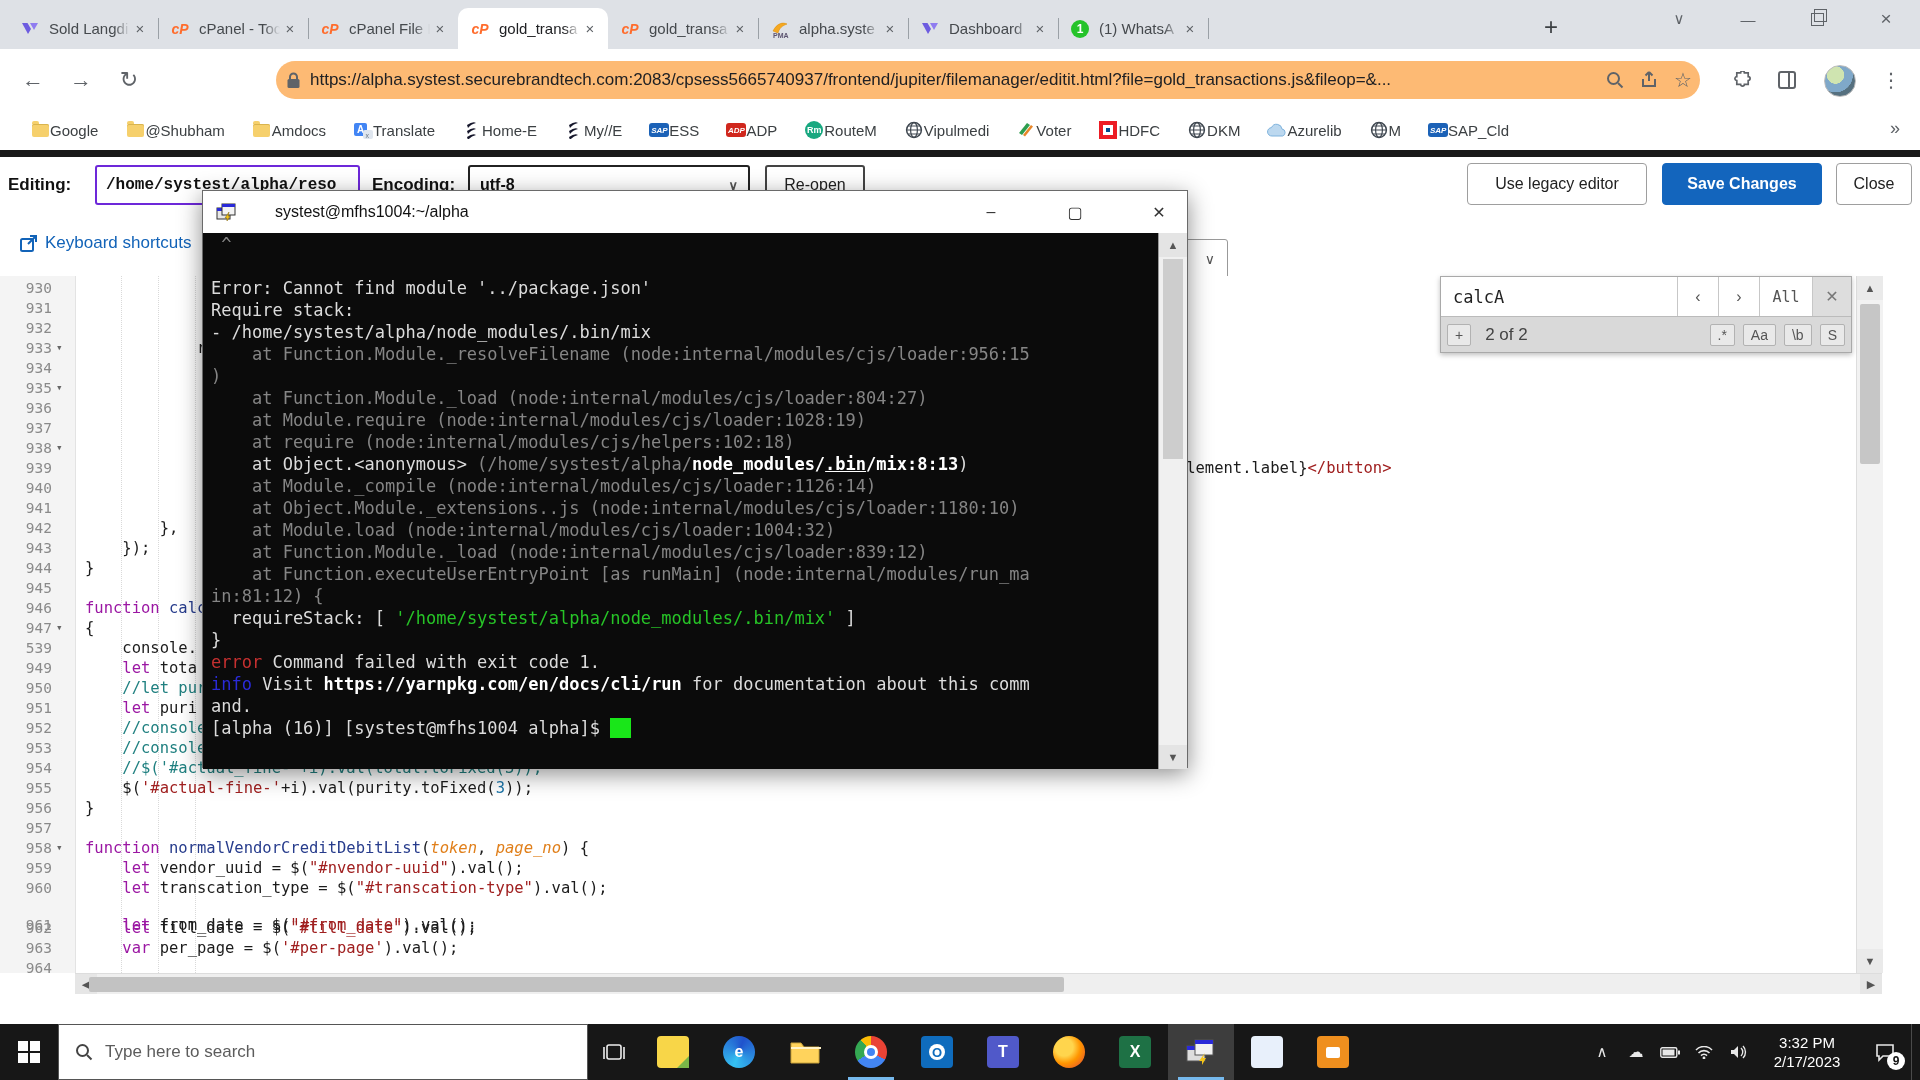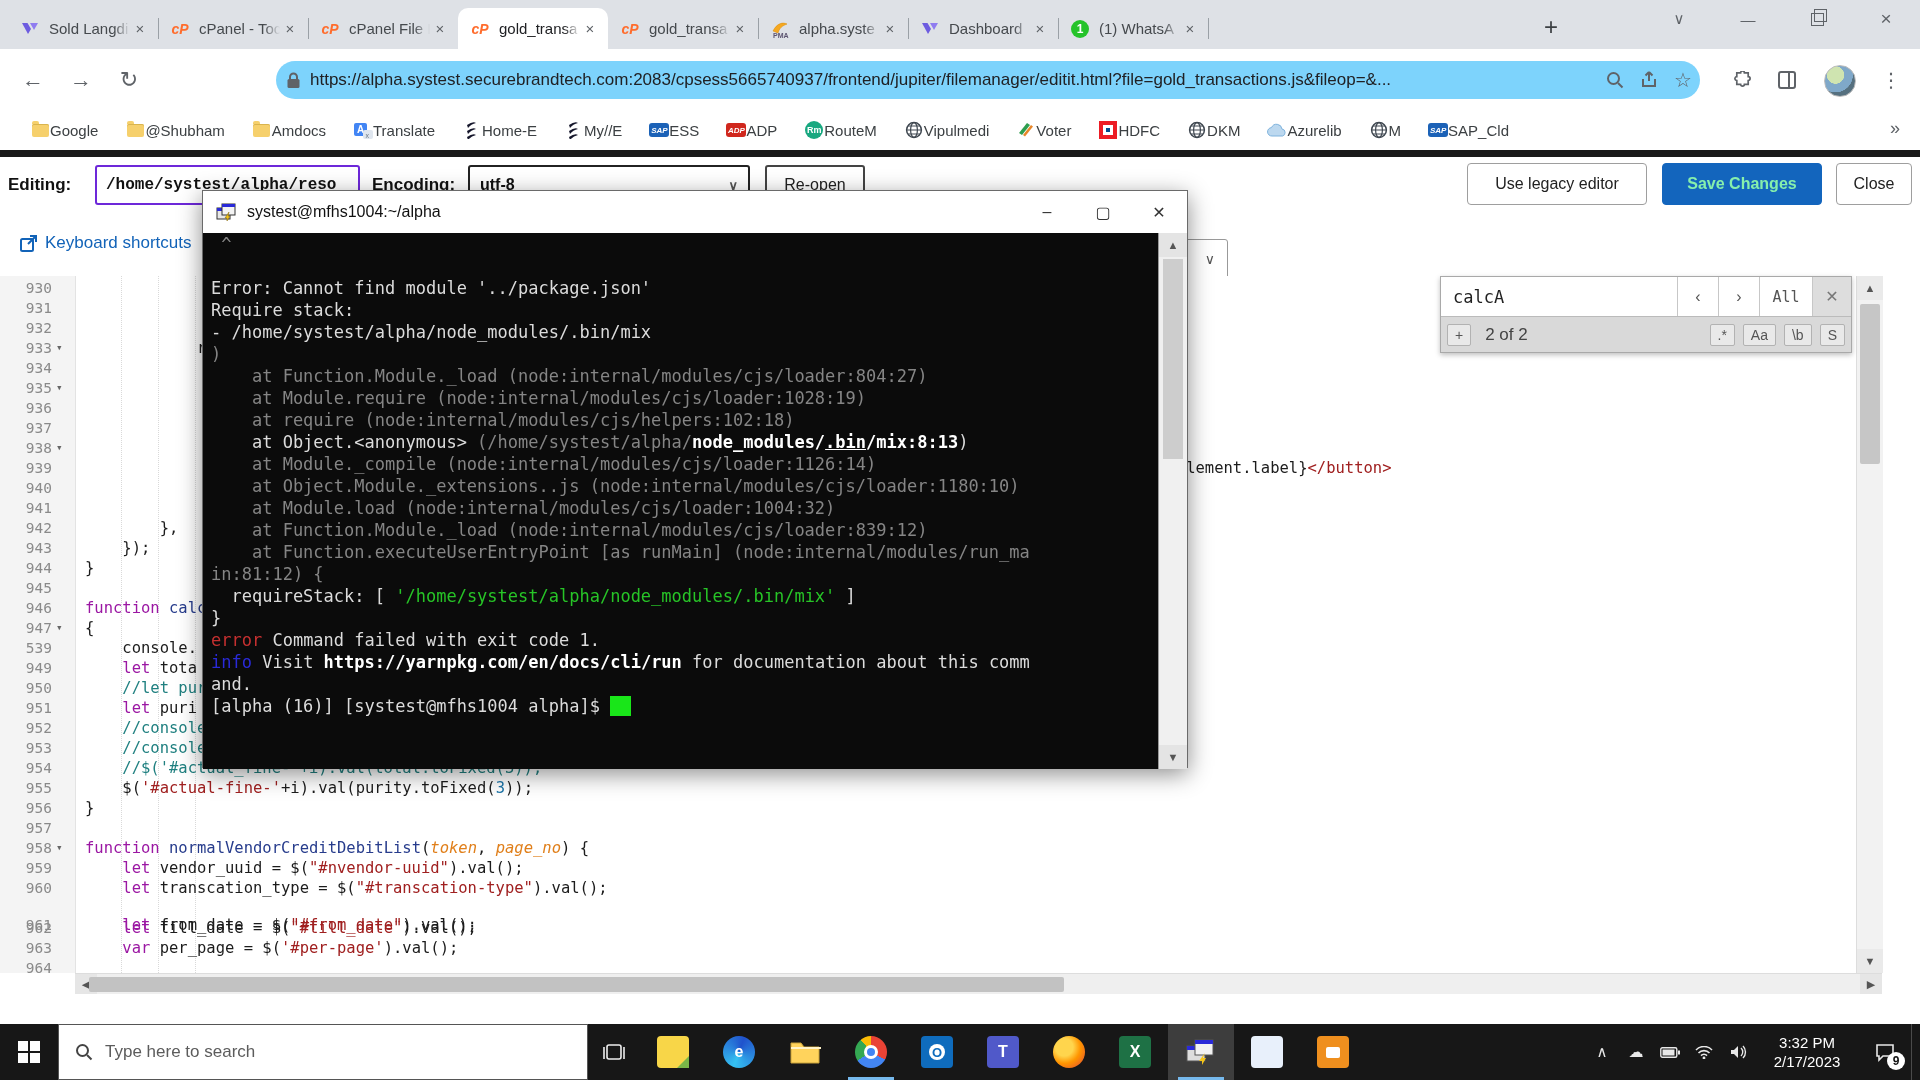--- a/index.html
+++ b/index.html
@@ -17,21 +17,21 @@
   .tab .cls{width:20px;height:20px;border-radius:50%;display:flex;align-items:center;justify-content:center;
     color:#5f6368;font-size:15px;flex:0 0 20px;}
   .newtab{position:absolute;left:1536px;top:12px;width:30px;height:30px;color:#3c4043;font-size:24px;
     display:flex;align-items:center;justify-content:center;}
   .winctl{position:absolute;top:0;height:38px;width:58px;display:flex;align-items:center;justify-content:center;color:#5f6368;font-size:15px;}
   .restore-glyph{width:11px;height:11px;border:1.5px solid #5f6368;position:relative;background:#dee1e6;}
   .restore-glyph:before{content:"";position:absolute;left:2px;top:-5px;width:11px;height:11px;border:1.5px solid #5f6368;}
   .navbar{position:absolute;left:0;top:49px;width:1920px;height:61px;background:#fff;}
   .navbtn{position:absolute;top:12px;width:38px;height:38px;display:flex;align-items:center;justify-content:center;
     font-size:22px;color:#5f6368;border-radius:50%;}
-  .omnibox{position:absolute;left:276px;top:12px;width:1424px;height:38px;background:#7dd3fc;border-radius:19px;
+  .omnibox{position:absolute;left:276px;top:12px;width:1424px;height:38px;background:#fdba74;border-radius:19px;
     display:flex;align-items:center;}
   .omni-url{font-size:17px;color:#202124;white-space:nowrap;overflow:hidden;flex:1;}
   .omni-ic{width:34px;height:34px;display:flex;align-items:center;justify-content:center;color:#5f6368;flex:0 0 34px;}
   .toolic{position:absolute;top:14px;width:34px;height:34px;display:flex;align-items:center;justify-content:center;color:#5f6368;}
   .avatar{position:absolute;left:1824px;top:16px;width:30px;height:30px;border-radius:50%;
     background:radial-gradient(circle at 35% 30%,#cfe4b0 0 30%,#7fa8c9 31% 60%,#56707f 61%);border:1px solid #bbb;}
   .bookmarks{position:absolute;left:0;top:110px;width:1920px;height:40px;background:#fff;display:flex;align-items:center;
     padding-left:30px;box-sizing:border-box;gap:27px;font-size:15px;color:#3c4043;}
   .bm{display:flex;align-items:center;white-space:nowrap;}
   .bm .bi{width:20px;height:20px;display:flex;align-items:center;justify-content:center;}
@@ -45,21 +45,21 @@
   .edtoolbar{position:absolute;left:0;top:157px;width:1920px;height:58px;background:#fff;}
   .lbl{font-weight:bold;color:#111;font-size:17px;}
   .path-input{position:absolute;left:95px;top:8px;width:265px;height:40px;border:2px solid #6d28d9;border-radius:3px;
     font-size:16px;font-weight:bold;padding:0 9px;box-sizing:border-box;font-family:Liberation Mono, monospace;color:#111;}
   .enc-select{position:absolute;left:468px;top:8px;width:282px;height:40px;border:2px solid #222;border-radius:3px;background:#fff;
     font-size:16px;font-weight:bold;display:flex;align-items:center;padding:0 10px;box-sizing:border-box;color:#111;justify-content:space-between;}
   .btn{border:1px solid #9e9e9e;background:#fff;border-radius:4px;font-size:16px;color:#222;
     display:flex;align-items:center;justify-content:center;box-sizing:border-box;}
   .reopen{position:absolute;left:765px;top:8px;width:100px;height:40px;border:2px solid #444;border-radius:3px;}
   .legacy{position:absolute;left:1467px;top:6px;width:180px;height:42px;}
-  .savech{position:absolute;left:1662px;top:6px;width:160px;height:42px;background:#1365bd;border-color:#1365bd;color:#86efac;font-weight:bold;}
+  .savech{position:absolute;left:1662px;top:6px;width:160px;height:42px;background:#1365bd;border-color:#1365bd;color:#ffffff;font-weight:bold;}
   .closeb{position:absolute;left:1836px;top:6px;width:76px;height:42px;}
   .subbar{position:absolute;left:0;top:215px;width:1920px;height:61px;background:#fff;}
   .kblink{position:absolute;left:20px;top:18px;color:#1263b8;font-size:17px;display:flex;gap:8px;align-items:center;white-space:nowrap;}
   .syn-select{position:absolute;left:1000px;top:24px;width:228px;height:40px;border:1px solid #999;border-radius:3px;background:#fff;
     display:flex;align-items:center;justify-content:flex-end;padding-right:12px;box-sizing:border-box;color:#555;font-size:14px;}
   
   .editor{position:absolute;left:0;top:276px;width:1856px;height:697px;background:#fff;overflow:hidden;}
   .gutter{position:absolute;left:0;top:0;width:75px;height:100%;background:#f4f4f4;border-right:1px solid #e3e3e3;}
   .guide{position:absolute;top:0;height:100%;width:0;border-left:1px dotted #d9d9d9;}
   .crow{position:absolute;left:0;width:1856px;height:20px;line-height:20px;white-space:pre;
@@ -89,21 +89,21 @@
   .vscroll{position:absolute;left:1856px;top:276px;width:26px;height:697px;background:#f2f2f2;border-left:1px solid #ddd;}
   .vscroll .thumb{position:absolute;left:3px;top:28px;width:20px;height:160px;background:#c6c6c6;border-radius:2px;}
   .sarrow{position:absolute;width:26px;height:24px;display:flex;align-items:center;justify-content:center;color:#555;font-size:11px;background:#eaeaea;}
   .hscroll{position:absolute;left:75px;top:973px;width:1807px;height:21px;background:#efefef;border-top:1px solid #ddd;}
   .hscroll .thumb{position:absolute;left:14px;top:3px;width:975px;height:15px;background:#c2c2c2;border-radius:2px;}
   .harrow{position:absolute;top:0;width:22px;height:21px;display:flex;align-items:center;justify-content:center;color:#555;font-size:11px;background:#e6e6e6;}
   .belowbar{position:absolute;left:0;top:994px;width:1920px;height:30px;background:#fff;}
   
   .terminal{position:absolute;left:202px;top:190px;width:986px;height:578px;z-index:50;
     box-shadow:0 6px 22px rgba(0,0,0,.45);border:1px solid #6a6a6a;box-sizing:border-box;background:#000;}
-  .term-title{position:absolute;left:0;top:0;width:100%;height:42px;background:#fff;display:flex;align-items:center;box-sizing:border-box;padding-left:12px;}
+  .term-title{position:absolute;left:0;top:0;width:100%;height:42px;background:#fff;display:flex;align-items:center;box-sizing:border-box;padding-left:12px;gap:28px;}
   .term-title .tt{font-size:16px;color:#111;margin-left:10px;flex:1;}
   .tbtn{width:56px;height:42px;display:flex;align-items:center;justify-content:center;color:#333;font-size:16px;}
   .term-body{position:absolute;left:0;top:42px;width:958px;height:536px;background:#0b0b0b;overflow:hidden;
     font-family:"DejaVu Sans Mono",monospace;font-size:17px;}
   .tline{white-space:pre;height:22px;line-height:22px;padding-left:8px;}
   .t-w{color:#dcdcdc;} .t-d{color:#858585;} .t-g{color:#27c427;} .t-r{color:#c53030;} .t-b{color:#2a2ad8;}
   .t-bw{color:#ffffff;font-weight:bold;} .t-bwu{color:#fff;font-weight:bold;text-decoration:underline;}
   .t-cur{background:#19e619;color:#19e619;}
   .term-scroll{position:absolute;right:0;top:42px;width:28px;height:536px;background:#f0f0f0;border-left:1px solid #999;}
   .term-scroll .thumb{position:absolute;left:4px;top:26px;width:20px;height:200px;background:#cdcdcd;}
@@ -517,20 +517,21 @@
       <div class="tbtn">–</div>
       <div class="tbtn">▢</div>
       <div class="tbtn">✕</div>
     </div>
     <div class="term-body" id="termBody">
         <div class="tline"><span class="t-d"> ^</span></div>
         <div class="tline"></div>
         <div class="tline"><span class="t-w">Error: Cannot find module '../package.json'</span></div>
         <div class="tline"><span class="t-w">Require stack:</span></div>
         <div class="tline"><span class="t-w">- /home/systest/alpha/node_modules/.bin/mix</span></div>
+        <div class="tline"><span class="t-d">    at Function.Module._resolveFilename (node:internal/modules/cjs/loader:956:15</span></div>
         <div class="tline"><span class="t-d">)</span></div>
         <div class="tline"><span class="t-d">    at Function.Module._load (node:internal/modules/cjs/loader:804:27)</span></div>
         <div class="tline"><span class="t-d">    at Module.require (node:internal/modules/cjs/loader:1028:19)</span></div>
         <div class="tline"><span class="t-d">    at require (node:internal/modules/cjs/helpers:102:18)</span></div>
         <div class="tline"><span class="t-w">    at Object.&lt;anonymous&gt; </span><span class="t-d">(/home/systest/alpha/</span><span class="t-bw">node_modules/</span><span class="t-bwu">.bin</span><span class="t-bw">/mix:8:13</span><span class="t-w">)</span></div>
         <div class="tline"><span class="t-d">    at Module._compile (node:internal/modules/cjs/loader:1126:14)</span></div>
         <div class="tline"><span class="t-d">    at Object.Module._extensions..js (node:internal/modules/cjs/loader:1180:10)</span></div>
         <div class="tline"><span class="t-d">    at Module.load (node:internal/modules/cjs/loader:1004:32)</span></div>
         <div class="tline"><span class="t-d">    at Function.Module._load (node:internal/modules/cjs/loader:839:12)</span></div>
         <div class="tline"><span class="t-d">    at Function.executeUserEntryPoint [as runMain] (node:internal/modules/run_ma</span></div>

